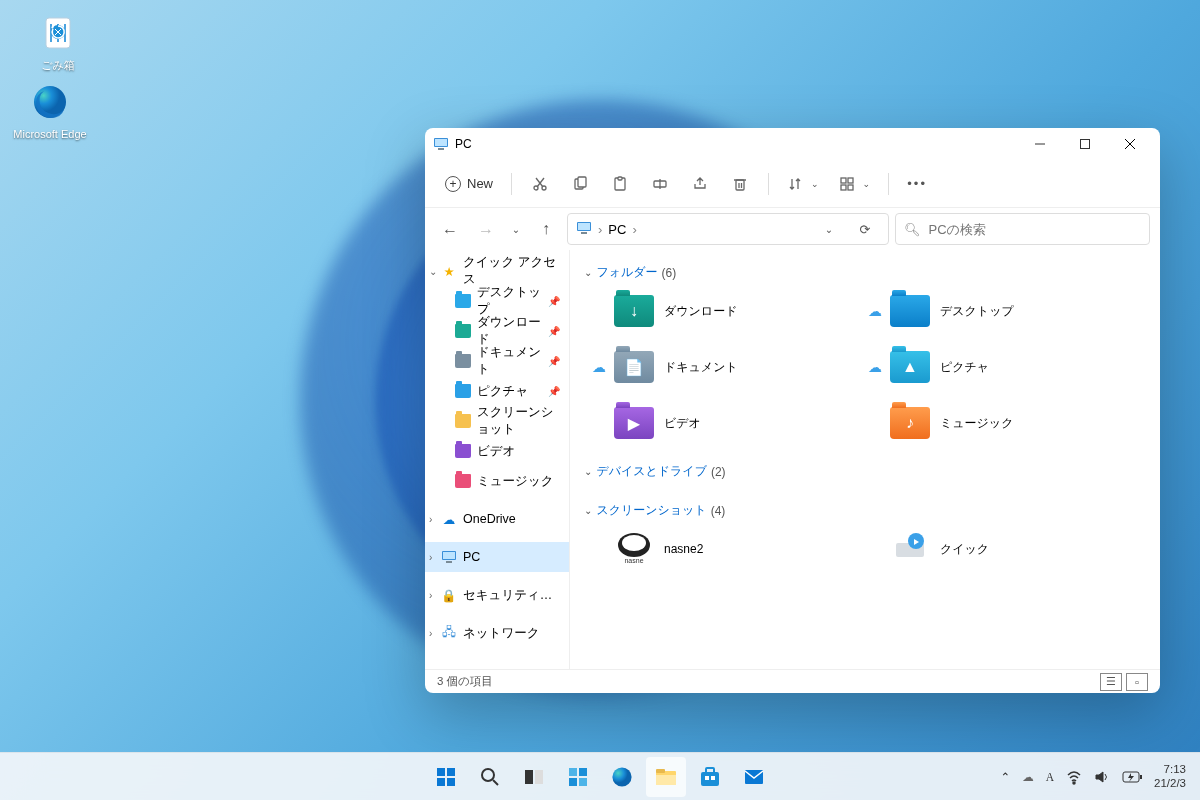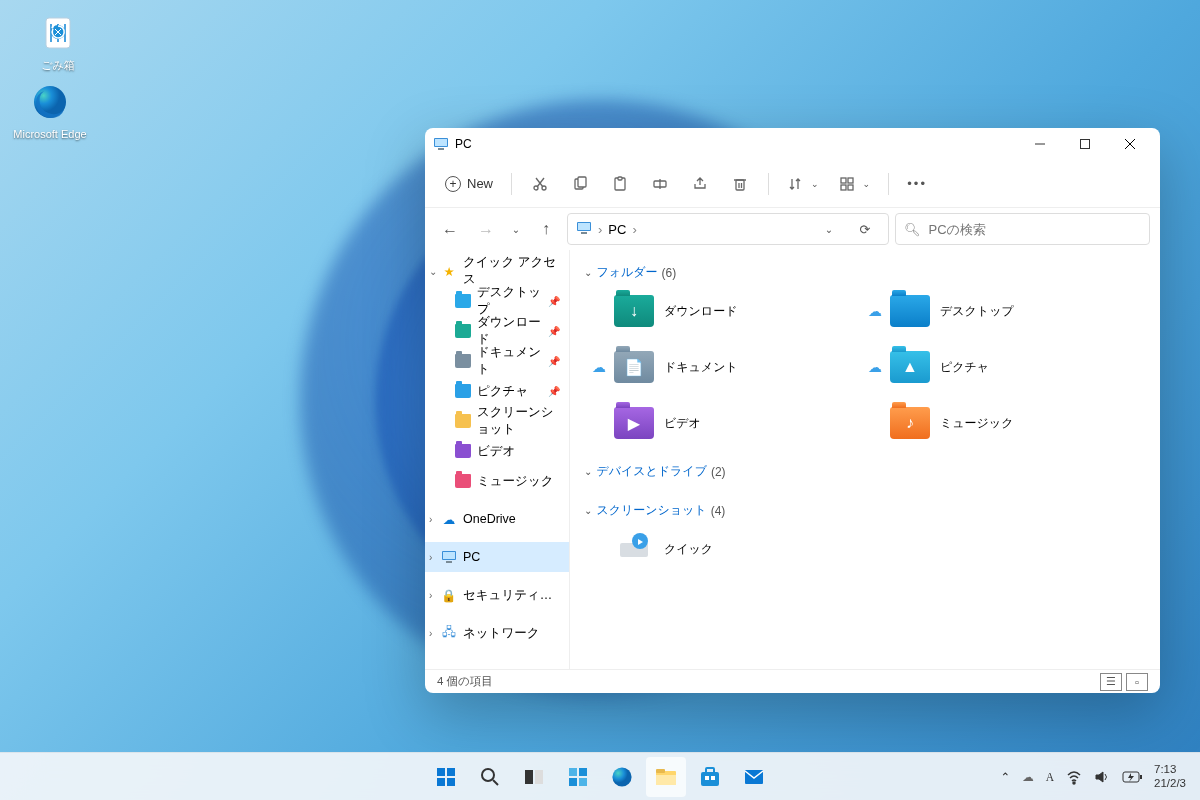--- a/index.html
+++ b/index.html
@@ -57,21 +57,21 @@
 
 .statusbar { height: 24px; border-top: 1px solid #eee; display: flex; align-items: center; padding: 0 12px; font-size: 11.5px; color: #555; }
 .statusbar .spacer { flex: 1; }
 .viewbtn { width: 22px; height: 18px; border: 1px solid #888; margin-left: 4px; cursor: pointer; display: flex; align-items: center; justify-content: center; font-size: 11px; }
 
 .taskbar { position: absolute; bottom: 0; left: 0; right: 0; height: 48px; background: rgba(243,246,250,0.92); backdrop-filter: blur(20px); display: flex; align-items: center; border-top: 1px solid rgba(0,0,0,0.05); }
 .tbcenter { position: absolute; left: 50%; transform: translateX(-50%); display: flex; gap: 4px; }
 .tbicon { width: 40px; height: 40px; display: flex; align-items: center; justify-content: center; cursor: pointer; border-radius: 4px; }
 .tbicon.active { background: rgba(255,255,255,0.7); }
 .tray { margin-left: auto; display: flex; align-items: center; gap: 12px; padding-right: 14px; font-size: 11.5px; color: #333; }
-.tray .clock { line-height: 1.2; }
+.tray .clock { text-align: right; line-height: 1.2; }
 .tray .ti { cursor: pointer; display: flex; align-items: center; }
 
 
 .fld { width: 40px; height: 32px; border-radius: 3px 3px 4px 4px; position: relative; }
 .fld::before { content: ""; position: absolute; top: -5px; left: 2px; width: 14px; height: 6px; border-radius: 2px 2px 0 0; background: inherit; }
 .fld-teal { background: linear-gradient(#1aab9b, #0f8a7c); }
 .fld-blue { background: linear-gradient(#2aa8e8, #0b7fc9); }
 .fld-gray { background: linear-gradient(#93a8b8, #6f8aa0); }
 .fld-cyan { background: linear-gradient(#36c0e8, #1a9acf); }
 .fld-violet { background: linear-gradient(#a667e3, #7b44c0); }
@@ -406,35 +406,47 @@
 
       <div class="grouphdr">
         <span class="gchev">⌄</span>
         <span>スクリーンショット</span>
         <span style="color:#555">(4)</span>
       </div>
       <div class="fgrid" id="net-grid" style="padding-left:30px">
           <div class="fitem">
             <div class="ficon">
               <svg width="40" height="40" viewBox="0 0 40 40">
+                <ellipse cx="20" cy="16" rx="16" ry="12" fill="#222"></ellipse>
+                <ellipse cx="20" cy="14" rx="12" ry="8" fill="#fff"></ellipse>
+                <text x="20" y="34" font-size="7" text-anchor="middle" fill="#333" font-family="sans-serif">nasne</text>
+              </svg>
+            </div>
+            <div class="finfo">
+              <div class="fname">nasne2</div>
+            </div>
+          </div>
+          <div class="fitem">
+            <div class="ficon">
+              <svg width="40" height="40" viewBox="0 0 40 40">
                 <rect x="6" y="14" width="28" height="14" rx="2" fill="#d8dde2"></rect>
                 <circle cx="26" cy="12" r="8" fill="#3aa0e8"></circle>
                 <path d="M24 10 v6 l5 -3 z" fill="#fff"></path>
               </svg>
             </div>
             <div class="finfo">
               <div class="fname">クイック</div>
             </div>
           </div>
         </div>
     </div>
   </div>
 
   <div class="statusbar">
-    <span>4 個の項目</span>
+    <span>3 個の項目</span>
     <span class="spacer"></span>
     <span class="viewbtn">☰</span>
     <span class="viewbtn">▫</span>
   </div>
 </div>
 
 <div class="taskbar">
   <div class="tbcenter">
     <div class="tbicon">
         <svg width="24" height="24" viewBox="0 0 24 24">

